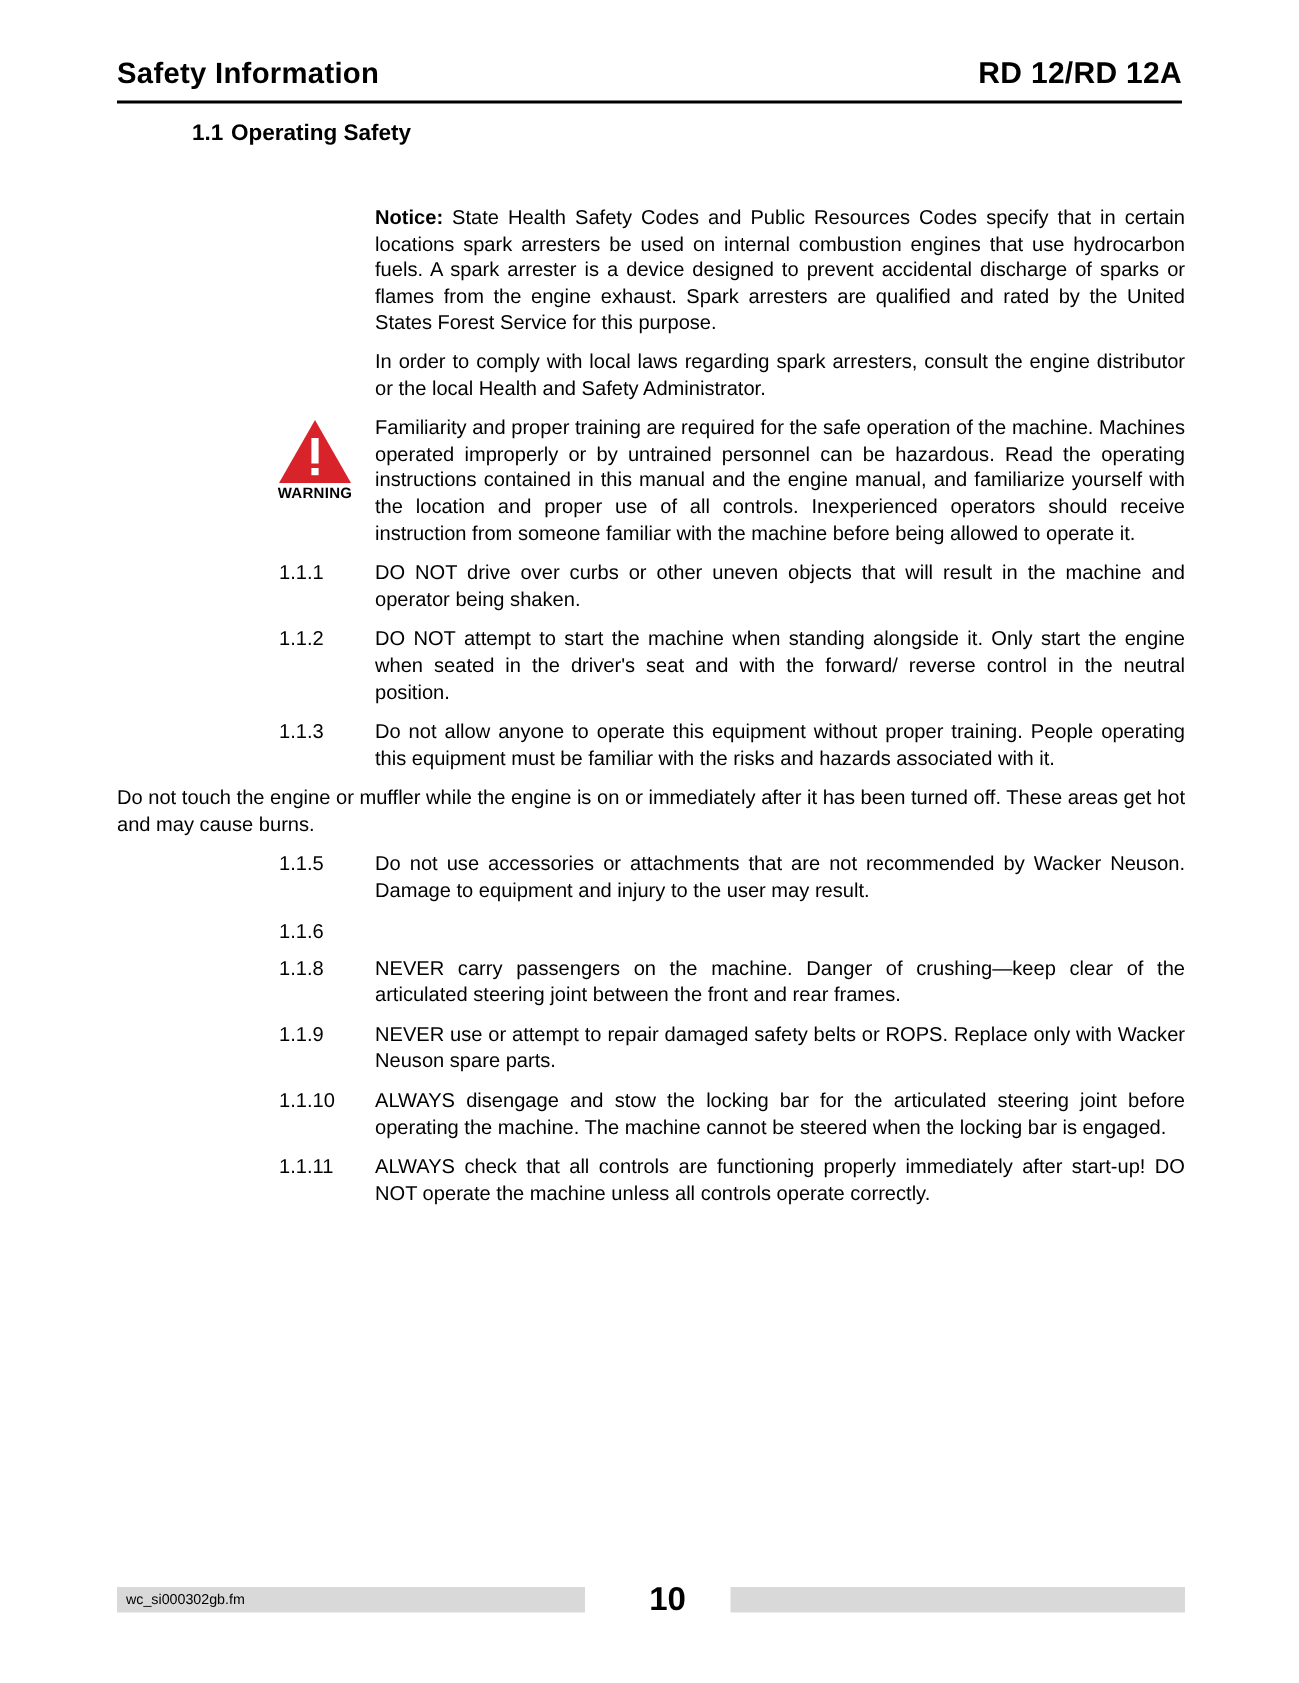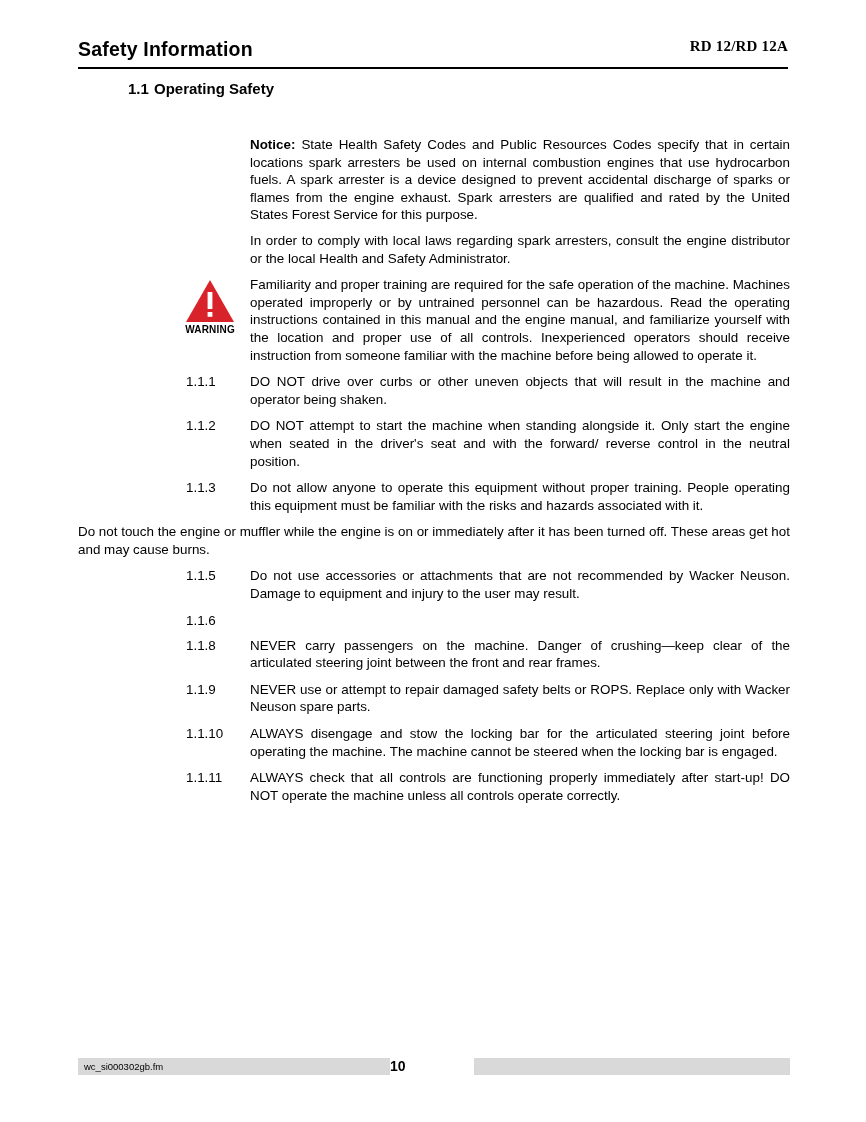--- a/index.html
+++ b/index.html
@@ -22,35 +22,34 @@
     height: 1122px;
   }
 
   
   .header {
     position: absolute;
     left: 78px;
     top: 38px;
     width: 710px;
     display: flex;
-    align-items: flex-start;
+    align-items: center;
     justify-content: space-between;
     padding-bottom: 6px;
     border-bottom: 2px solid #000000;
   }
   .header-title {
     font-size: 19.5px;
     font-weight: bold;
     letter-spacing: 0.2px;
   }
   .header-model {
-    font-size: 15px;
+    font-size: 20px;
     font-weight: bold;
     letter-spacing: 0.2px;
-    font-family: Liberation Serif, serif;
   }
 
   
   .section-heading {
     position: absolute;
     left: 78px;
     top: 80px;
     width: 710px;
     display: flex;
   }
@@ -144,22 +143,24 @@
     align-items: center;
     padding-left: 6px;
     box-sizing: border-box;
   }
   .footer-file {
     font-size: 9.5px;
     font-family: "Liberation Sans", sans-serif;
   }
   .footer-page {
     width: 84px;
-    font-size: 14px;
-    font-weight: bold;
+    text-align: center;
+    font-size: 22px;
+    font-weight: bold;
+    padding-left: 13px;
   }
   .footer-bar-right {
     background: #d9d9d9;
     height: 17px;
     flex: 1 1 auto;
   }
 </style>
 </head>
 <body>
 

